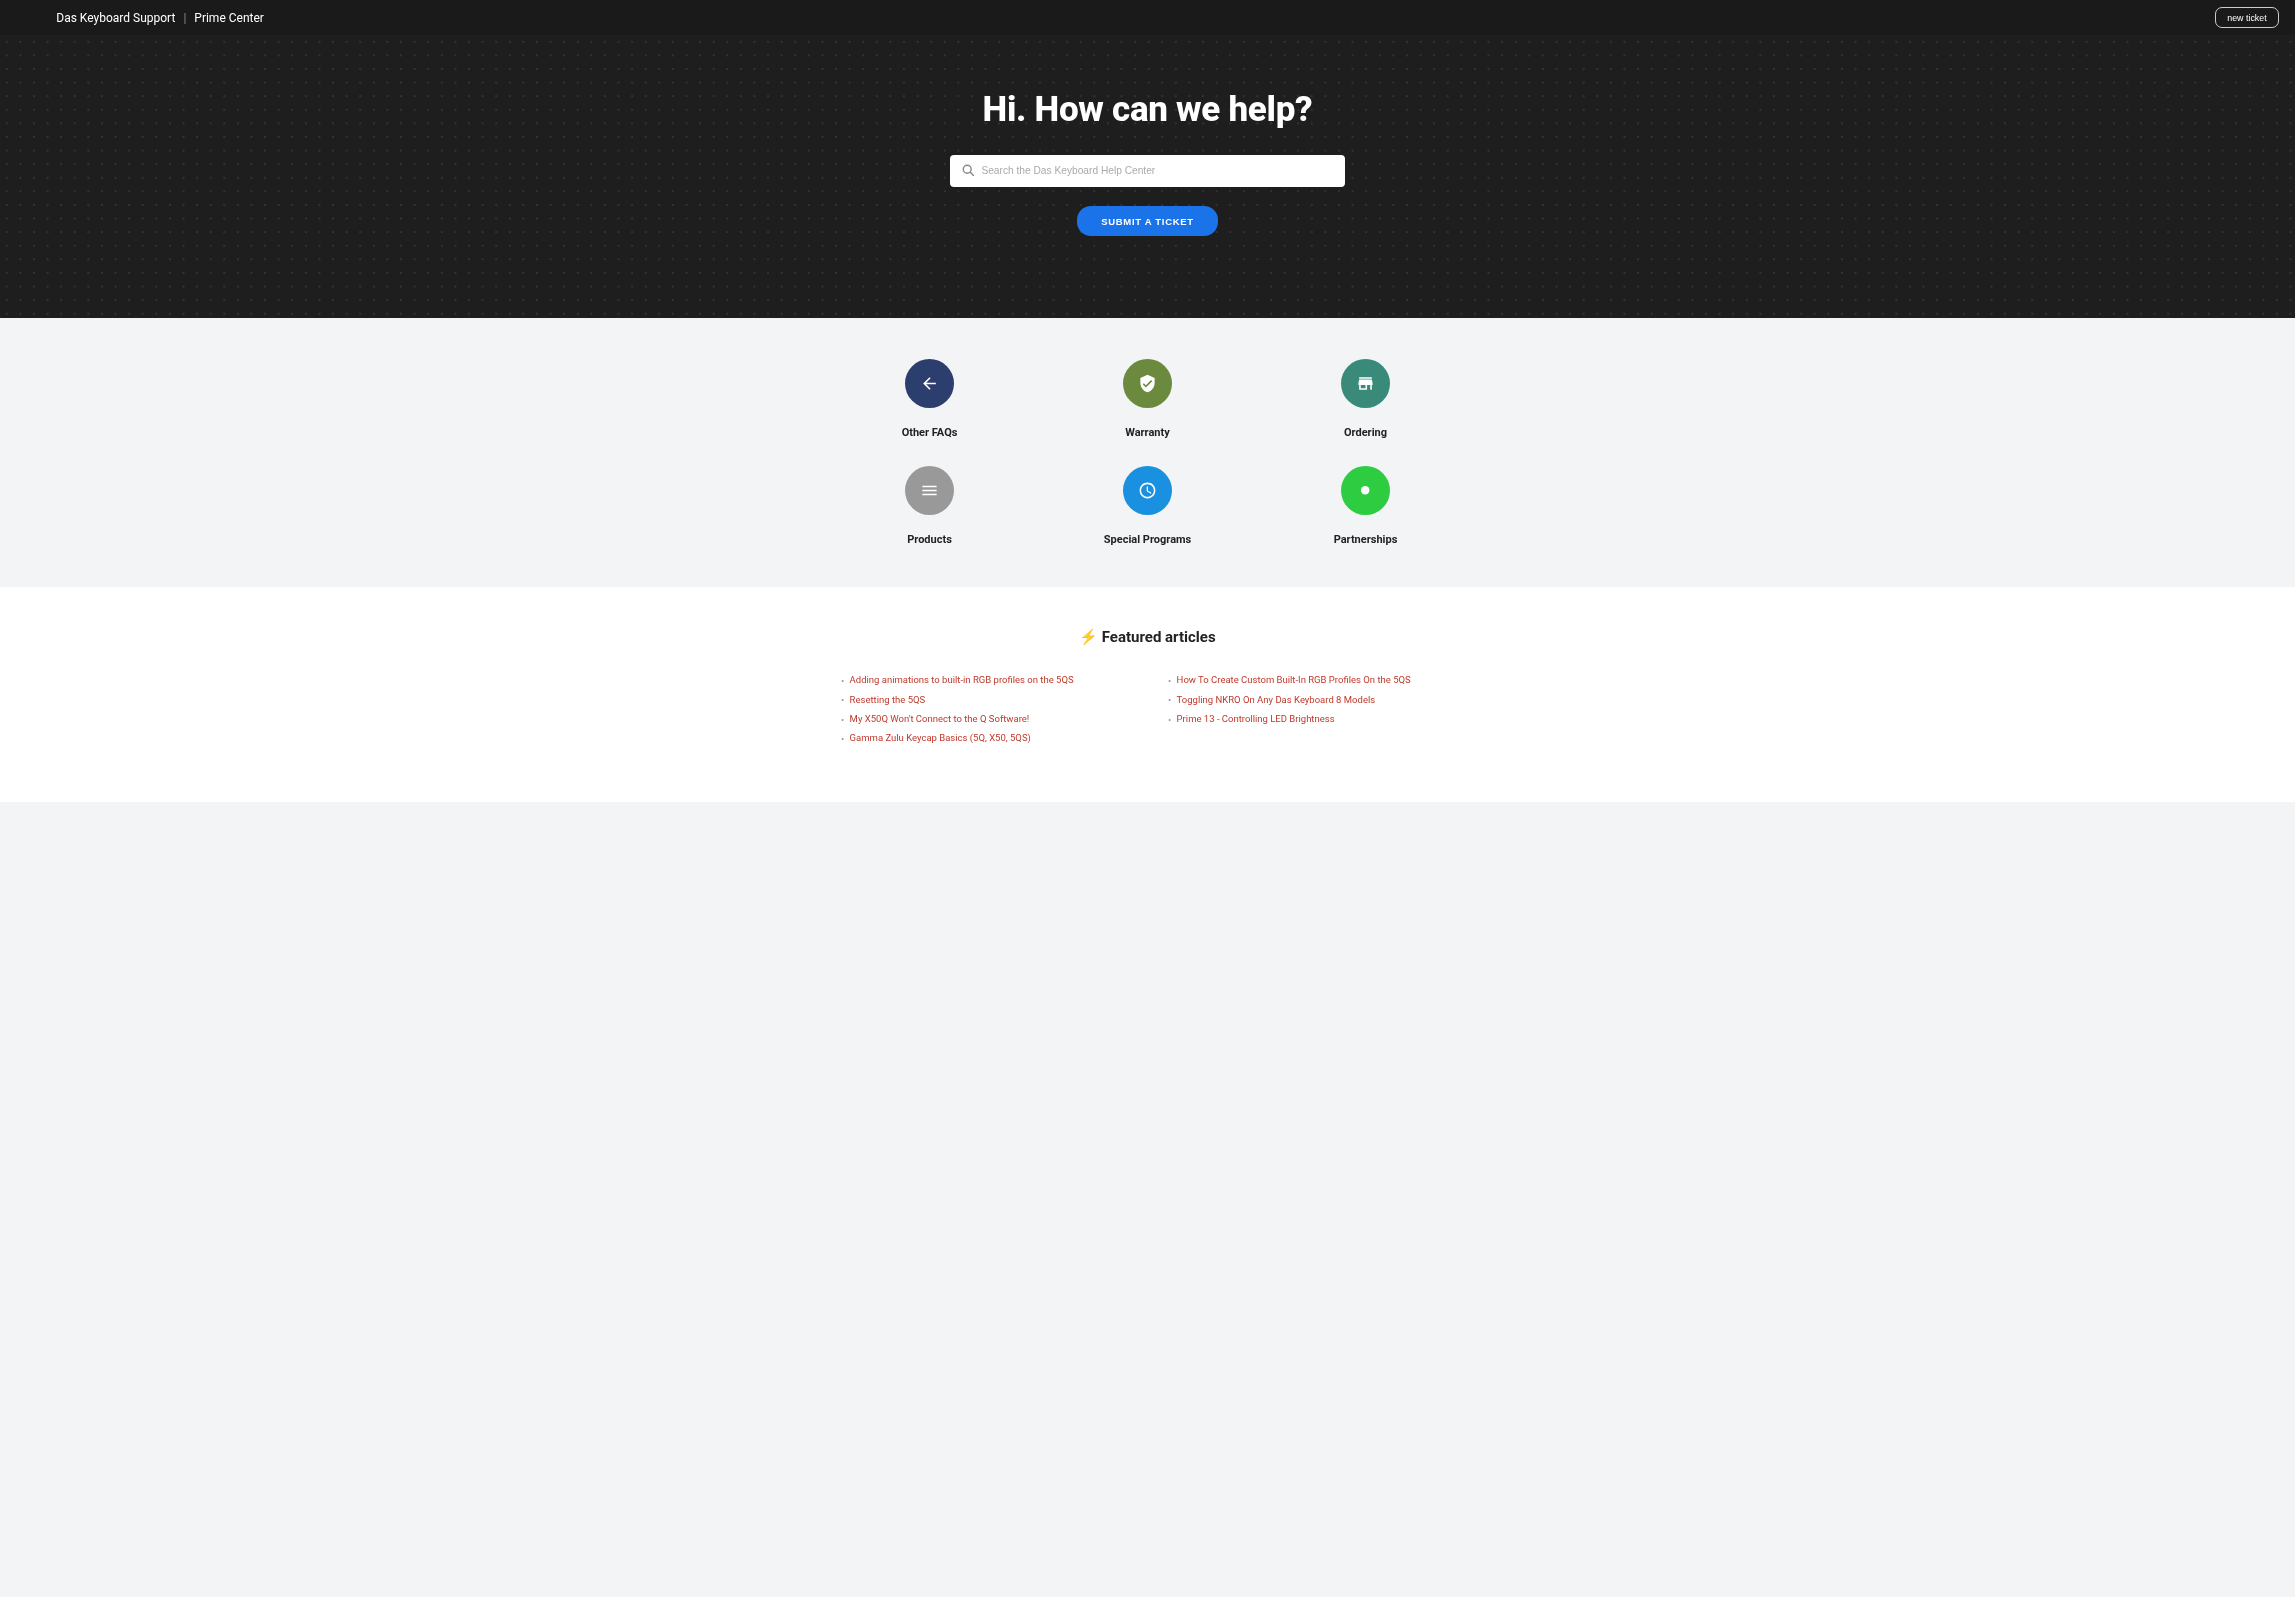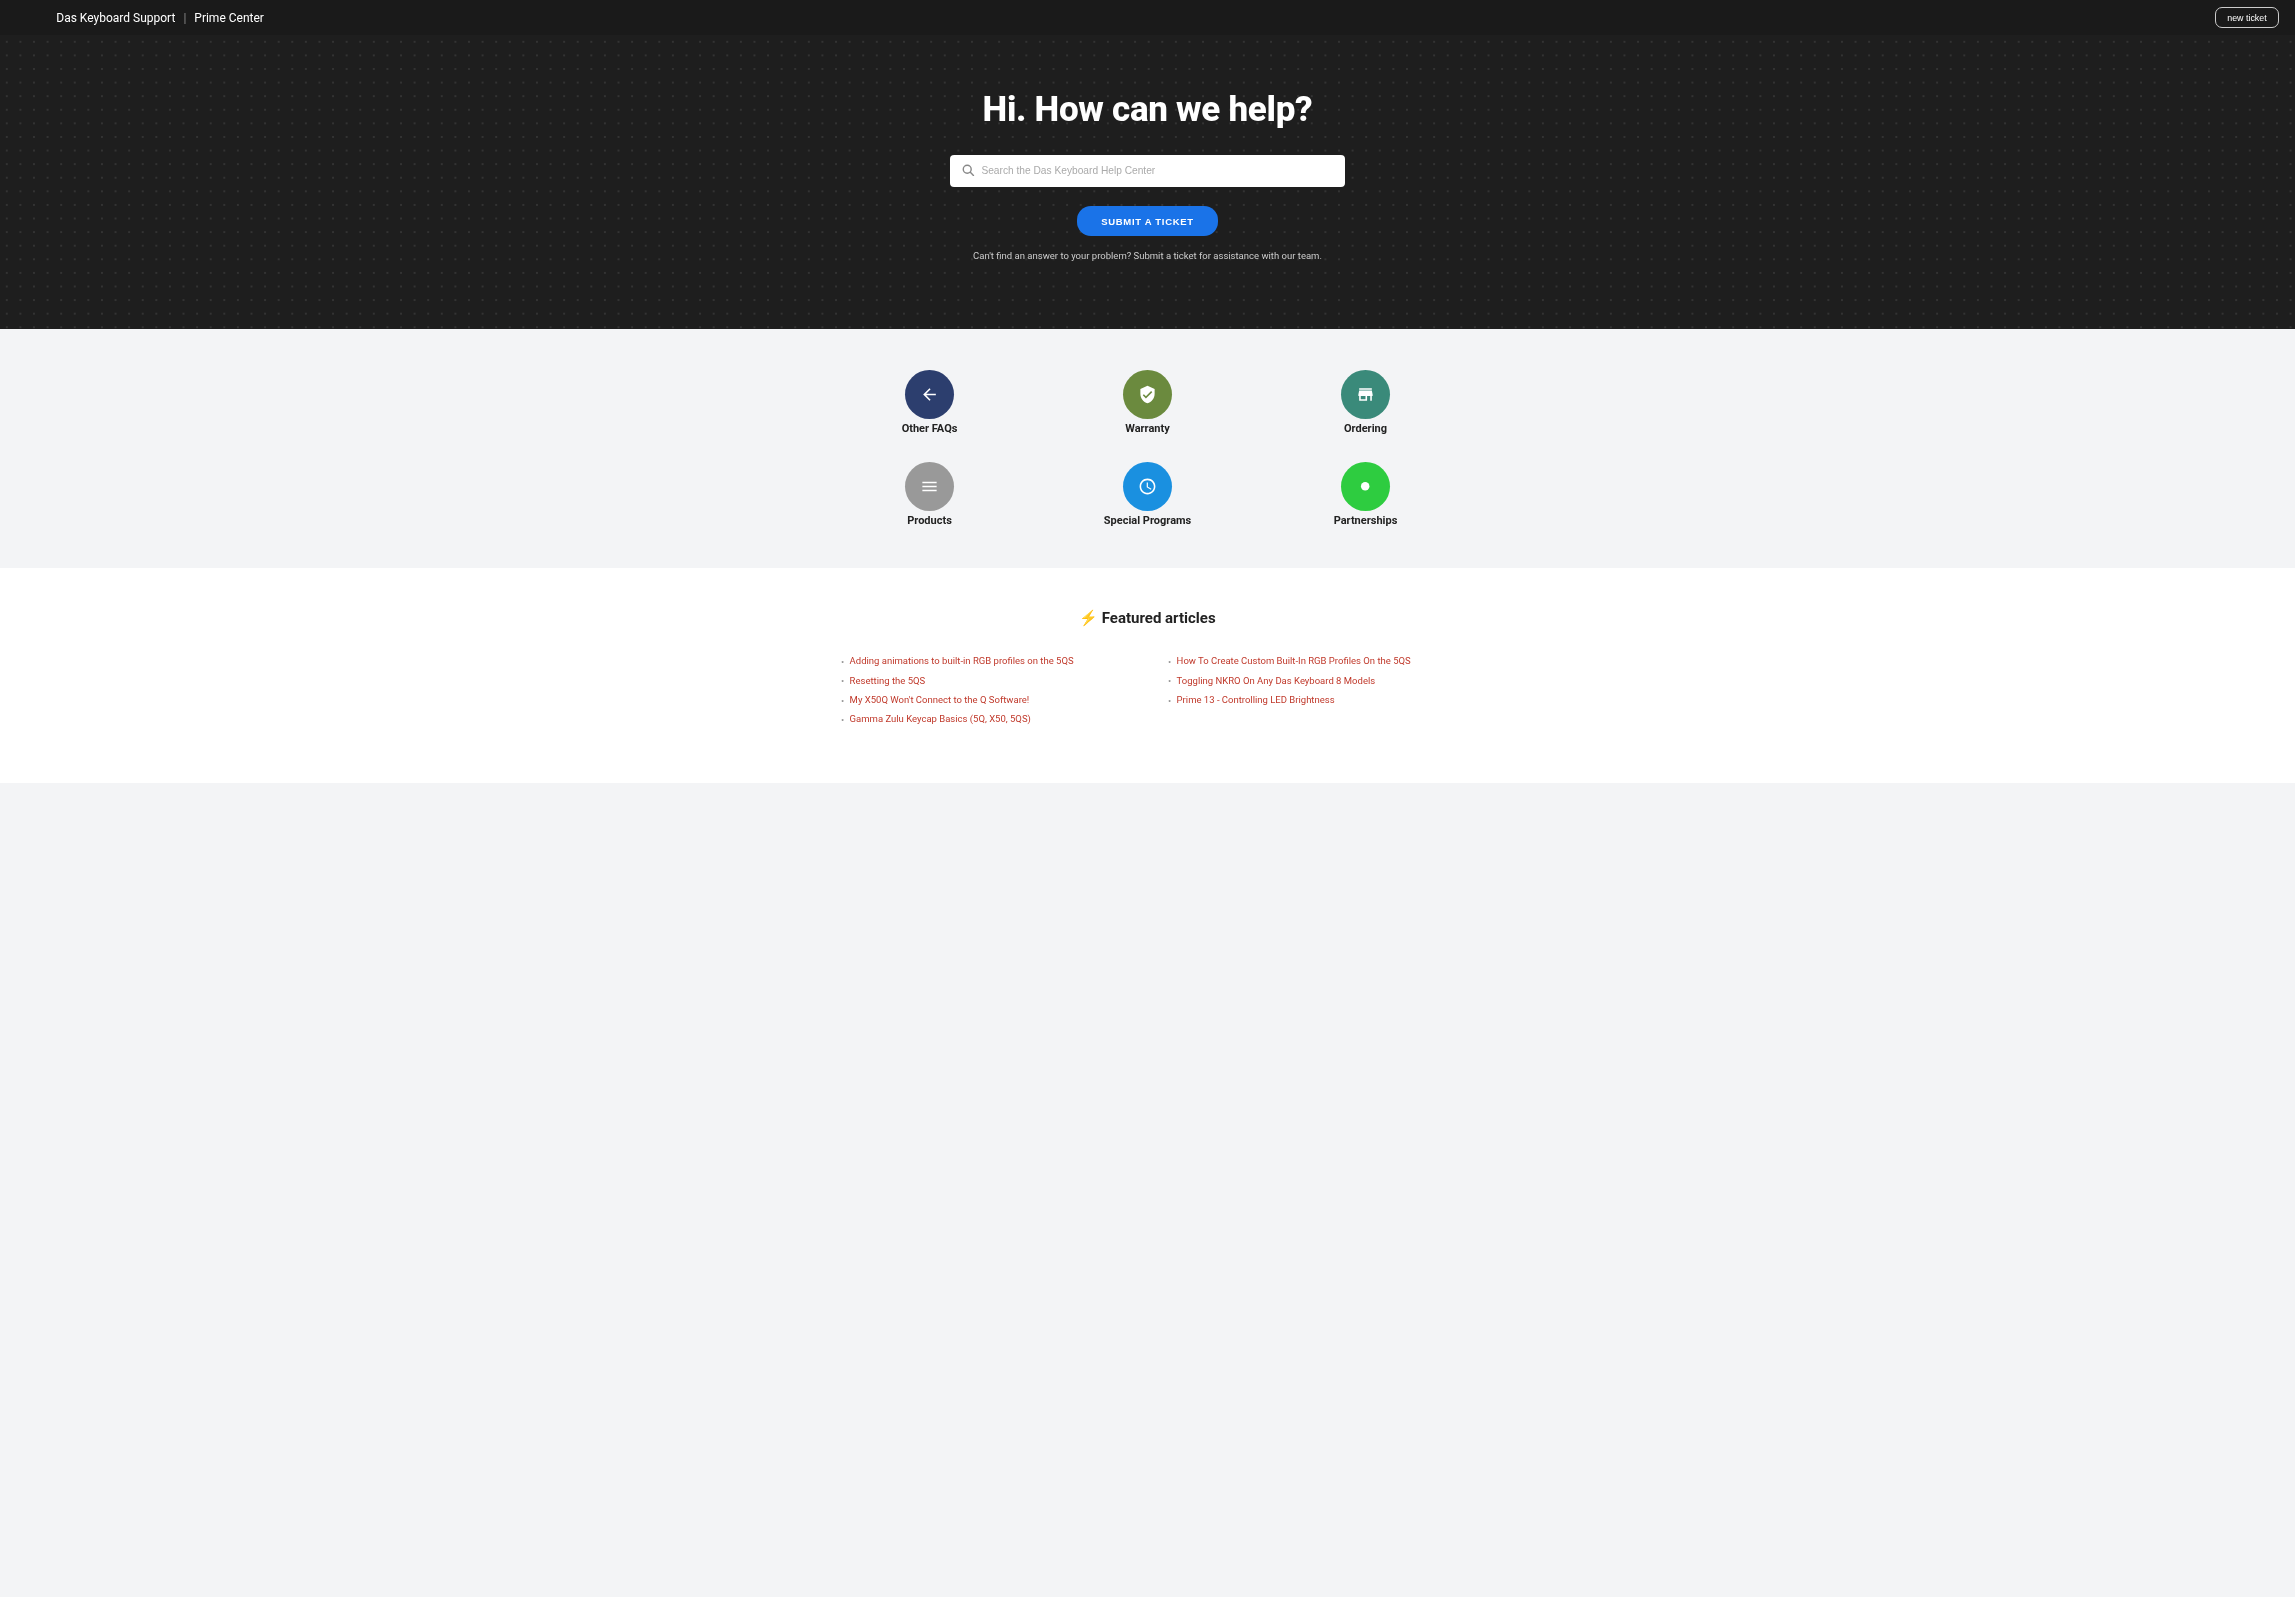--- a/index.html
+++ b/index.html
@@ -124,21 +124,21 @@
       grid-template-columns: repeat(3, 1fr);
       gap: 27px 41px;
       max-width: 613px;
       margin: 0 auto;
     }
 
     .category-item {
       display: flex;
       flex-direction: column;
       align-items: center;
-      gap: 3px;
+      gap: 18px;
       cursor: pointer;
     }
 
     .category-icon {
       width: 49px;
       height: 49px;
       border-radius: 50%;
       display: flex;
       align-items: center;
       justify-content: center;
@@ -223,21 +223,20 @@
     <div class="search-icon-wrap">
       <svg width="13.6" height="13.6" viewBox="0 0 24 24" fill="none" stroke="#888" stroke-width="2.5" stroke-linecap="round" stroke-linejoin="round">
         <circle cx="11" cy="11" r="7"></circle>
         <line x1="16.5" y1="16.5" x2="22" y2="22"></line>
       </svg>
     </div>
     <input class="search-input" type="text" placeholder="Search the Das Keyboard Help Center" style="">
   </div>
 
   <button class="submit-btn">SUBMIT A TICKET</button>
-  <p class="hero-subtext">Can't find an answer to your problem? Submit a ticket for assistance with our team.</p>
 </section>
 
 <section class="categories-section">
   <div class="categories-grid" id="categories-grid">
   <div class="category-item">
         <div class="category-icon icon-dark-blue">
           <svg width="19" height="19" viewBox="0 0 24 24" fill="white">
             <path d="M20 11H7.83l5.59-5.59L12 4l-8 8 8 8 1.41-1.41L7.83 13H20v-2z"></path>
           </svg>
         </div>

